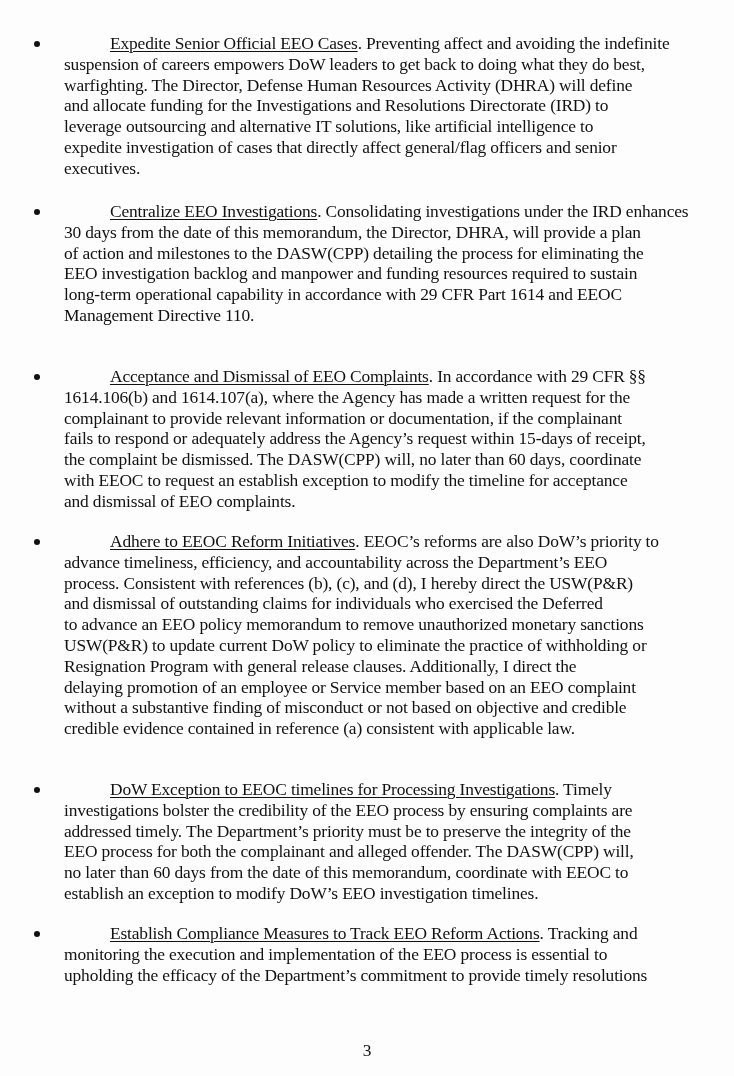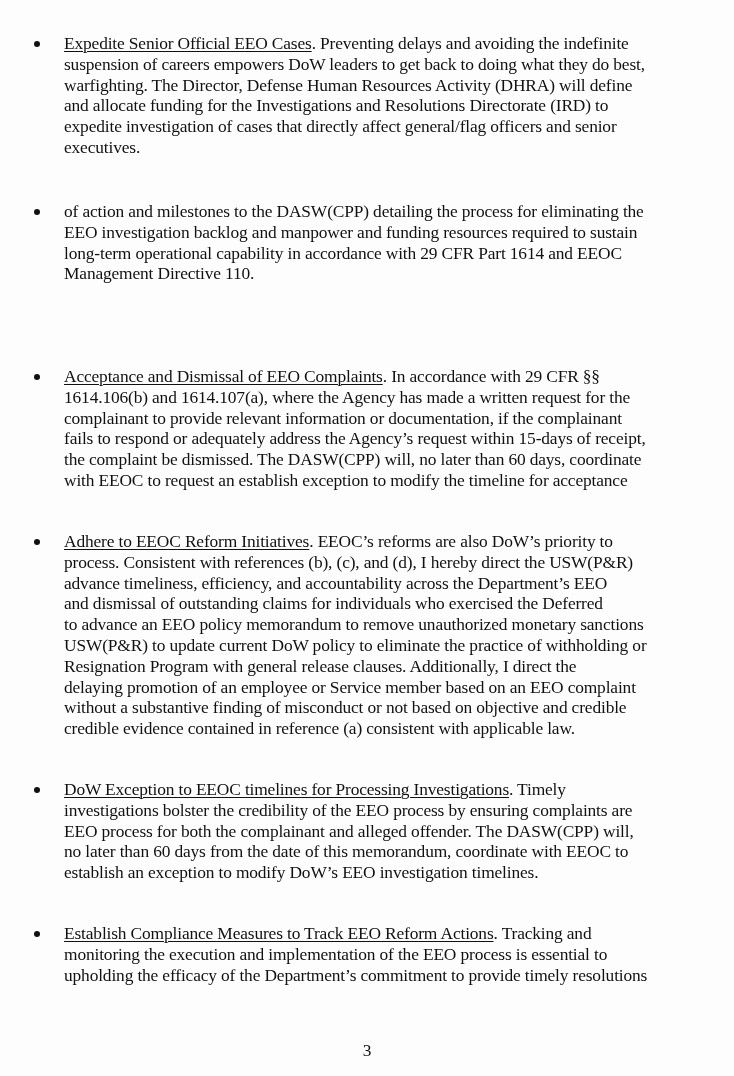--- a/index.html
+++ b/index.html
@@ -17,86 +17,91 @@
     position: absolute; left: 34px; top: 8px;
     width: 6px; height: 6px; border-radius: 50%;
     background: #111;
   }
   .lines { position: absolute; left: 64px; width: 660px; }
   .line {
     display: block; white-space: nowrap;
     font-size: 17.4px; line-height: 20.8px; height: 20.8px;
     letter-spacing: -0.15px;
   }
-  .heading { text-decoration: underline; text-underline-offset: 2px; text-decoration-thickness: 1px; }
+  .heading { text-decoration: underline; text-underline-offset: 2px; text-decoration-thickness: 1px; margin-left: 46px; }
   .page-number {
     position: absolute; left: 0; width: 734px; top: 1040px;
     text-align: center; font-size: 17.4px;
   }
 </style>
 </head>
 <body>
 
 <div class="page">
 
   <div class="item" style="top:33px;">
     <span class="bullet"></span>
     <div class="lines">
-      <span class="line"><span class="heading">Expedite Senior Official EEO Cases</span><span>.  Preventing delays and avoiding the indefinite</span></span>
+      <span class="line"><span class="heading">Expedite Senior Official EEO Cases</span><span>.  Preventing affect and avoiding the indefinite</span></span>
       <span class="line">suspension of careers empowers DoW leaders to get back to doing what they do best,</span>
       <span class="line">warfighting.  The Director, Defense Human Resources Activity (DHRA) will define</span>
       <span class="line">and allocate funding for the Investigations and Resolutions Directorate (IRD) to</span>
+      <span class="line">leverage outsourcing and alternative IT solutions, like artificial intelligence to</span>
       <span class="line">expedite investigation of cases that directly affect general/flag officers and senior</span>
       <span class="line">executives.</span>
     </div>
   </div>
 
   <div class="item" style="top:201px;">
     <span class="bullet"></span>
     <div class="lines">
+      <span class="line"><span class="heading">Centralize EEO Investigations</span><span>.  Consolidating investigations under the IRD enhances</span></span>
+      <span class="line">30 days from the date of this memorandum, the Director, DHRA, will provide a plan</span>
       <span class="line">of action and milestones to the DASW(CPP) detailing the process for eliminating the</span>
       <span class="line">EEO investigation backlog and manpower and funding resources required to sustain</span>
       <span class="line">long-term operational capability in accordance with 29 CFR Part 1614 and EEOC</span>
       <span class="line">Management Directive 110.</span>
     </div>
   </div>
 
   <div class="item" style="top:366px;">
     <span class="bullet"></span>
     <div class="lines">
       <span class="line"><span class="heading">Acceptance and Dismissal of EEO Complaints</span><span>.  In accordance with 29 CFR §§</span></span>
       <span class="line">1614.106(b) and 1614.107(a), where the Agency has made a written request for the</span>
       <span class="line">complainant to provide relevant information or documentation, if the complainant</span>
       <span class="line">fails to respond or adequately address the Agency’s request within 15-days of receipt,</span>
       <span class="line">the complaint be dismissed. The DASW(CPP) will, no later than 60 days, coordinate</span>
       <span class="line">with EEOC to request an establish exception to modify the timeline for acceptance</span>
+      <span class="line">and dismissal of EEO complaints.</span>
     </div>
   </div>
 
   <div class="item" style="top:531px;">
     <span class="bullet"></span>
     <div class="lines">
       <span class="line"><span class="heading">Adhere to EEOC Reform Initiatives</span><span>.  EEOC’s reforms are also DoW’s priority to</span></span>
+      <span class="line">advance timeliness, efficiency, and accountability across the Department’s EEO</span>
       <span class="line">process.  Consistent with references (b), (c), and (d), I hereby direct the USW(P&amp;R)</span>
-      <span class="line">advance timeliness, efficiency, and accountability across the Department’s EEO</span>
       <span class="line">and dismissal of outstanding claims for individuals who exercised the Deferred</span>
       <span class="line">to advance an EEO policy memorandum to remove unauthorized monetary sanctions</span>
       <span class="line">USW(P&amp;R) to update current DoW policy to eliminate the practice of withholding or</span>
       <span class="line">Resignation Program with general release clauses.  Additionally, I direct the</span>
       <span class="line">delaying promotion of an employee or Service member based on an EEO complaint</span>
       <span class="line">without a substantive finding of misconduct or not based on objective and credible</span>
       <span class="line">credible evidence contained in reference (a) consistent with applicable law.</span>
     </div>
   </div>
 
   <div class="item" style="top:779px;">
     <span class="bullet"></span>
     <div class="lines">
       <span class="line"><span class="heading">DoW Exception to EEOC timelines for Processing Investigations</span><span>.  Timely</span></span>
       <span class="line">investigations bolster the credibility of the EEO process by ensuring complaints are</span>
+      <span class="line">addressed timely.  The Department’s priority must be to preserve the integrity of the</span>
       <span class="line">EEO process for both the complainant and alleged offender.  The DASW(CPP) will,</span>
       <span class="line">no later than 60 days from the date of this memorandum, coordinate with EEOC to</span>
       <span class="line">establish an exception to modify DoW’s EEO investigation timelines.</span>
     </div>
   </div>
 
   <div class="item" style="top:923px;">
     <span class="bullet"></span>
     <div class="lines">
       <span class="line"><span class="heading">Establish Compliance Measures to Track EEO Reform Actions</span><span>.  Tracking and</span></span>

